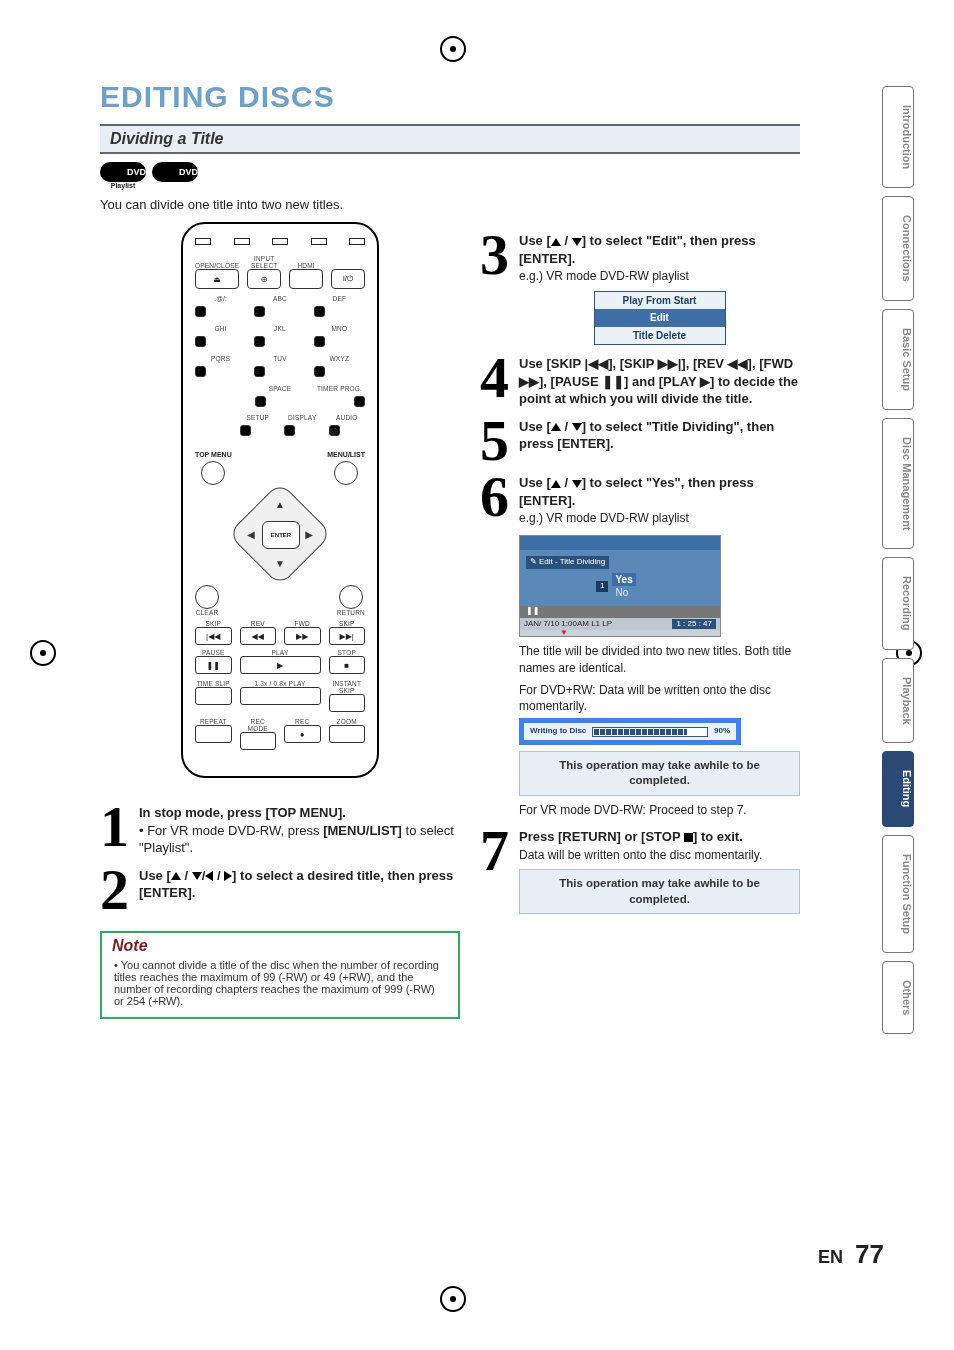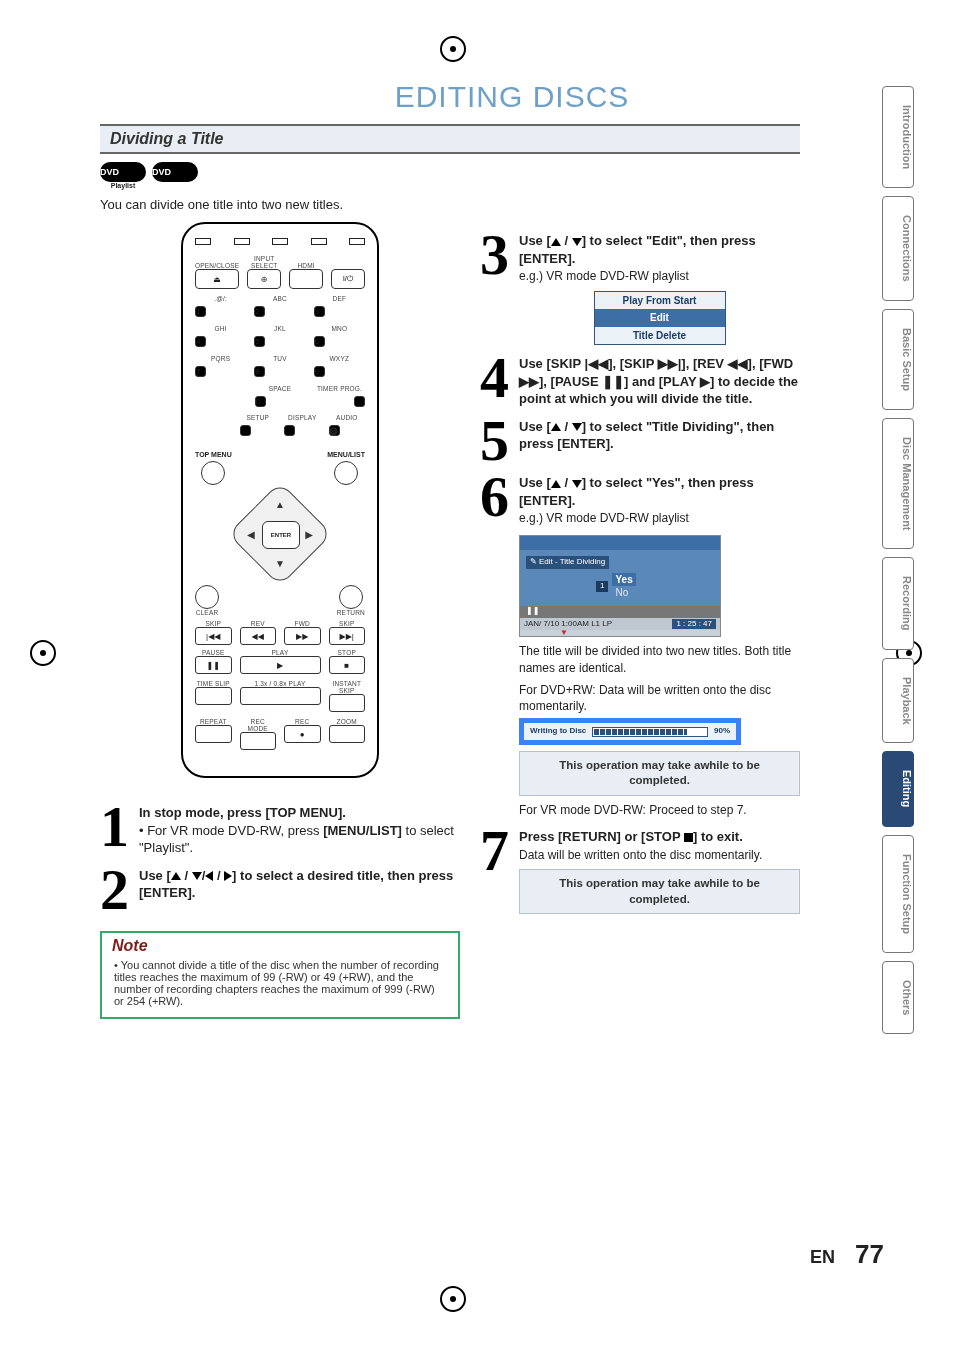--- a/index.html
+++ b/index.html
@@ -6,24 +6,24 @@
   html,body{margin:0;padding:0;background:#fff;font-family:Arial,Helvetica,sans-serif;color:#222}
   .page{width:954px;height:1350px;position:relative;box-sizing:border-box;padding:80px 30px 40px 100px}
   .crop{position:absolute;width:28px;height:28px}
   .crop::before,.crop::after{content:"";position:absolute;background:#000}
   .crop.tl{top:36px;left:440px}
   .crop.bl{bottom:36px;left:440px}
   .crop.ml{top:640px;left:30px}
   .crop.mr{top:640px;right:30px}
   .reg{width:22px;height:22px;border:2px solid #000;border-radius:50%;display:flex;align-items:center;justify-content:center}
   .reg::before{content:"";width:6px;height:6px;background:#000;border-radius:50%}
-  .title{color:#6fa0c8;font-size:30px;font-weight:400;text-align:center;letter-spacing:1px}
+  .title{color:#6fa0c8;font-size:30px;font-weight:700;text-align:left;letter-spacing:1px}
   .subhead{background:#e8eef3;border-top:2px solid #666;border-bottom:2px solid #666;padding:4px 10px;margin-top:10px;font-weight:700;color:#333;font-style:italic}
   .badges{display:flex;gap:6px;margin:8px 0 4px}
-  .badge{width:46px;height:20px;background:#000;border-radius:10px;display:flex;align-items:center;justify-content:flex-start;color:#fff;font-size:9px;font-weight:700}
+  .badge{width:46px;height:20px;background:#000;border-radius:10px;display:flex;align-items:center;justify-content:flex-end;color:#fff;font-size:9px;font-weight:700}
   .badgecap{font-size:7px;font-weight:700;text-align:center}
   .intro{font-size:13px;margin:8px 0 10px}
   .cols{display:flex;gap:20px}
   .left{width:360px}
   .right{flex:1}
   
   .remote{width:170px;margin:0 auto;border:2px solid #000;border-radius:24px;padding:14px 12px 26px;position:relative;background:#fff}
   .slotrow{display:flex;justify-content:space-between;margin-bottom:10px}
   .slot{width:14px;height:5px;border:1px solid #222}
   .grid4{display:grid;grid-template-columns:repeat(4,1fr);gap:6px 8px;align-items:end;margin-bottom:6px}
@@ -68,21 +68,21 @@
   .pbar{flex:1;height:8px;border:1px solid #33557a;position:relative;background:#fff}
   .pbar .fill{position:absolute;inset:1px 18% 1px 1px;background:repeating-linear-gradient(90deg,#2a507c 0 5px,#fff 5px 6px)}
   .infobox{background:#e8eef3;border:1px solid #b7c2cc;padding:6px 8px;font-size:11.5px;font-weight:700;text-align:center;color:#333;margin:6px 0}
   .notebox{border:2px solid #3a6;border-radius:0;margin-top:18px}
   .notebox .nh{font-style:italic;font-weight:700;color:#7f1d1d;padding:4px 10px 0}
   .notebox .nb{font-size:11px;padding:4px 12px 10px;color:#333}
   .tabs{position:absolute;right:40px;top:86px;display:flex;flex-direction:column;gap:8px}
   .tab{width:30px;border:1.5px solid #777;border-radius:4px;padding:18px 0;writing-mode:vertical-rl;text-align:center;font-size:11px;font-weight:700;color:#888;background:#fff}
   .tab.active{background:#2a4a75;color:#fff;border-color:#2a4a75}
   .pgnum{position:absolute;bottom:80px;right:70px;font-weight:700}
-  .pgnum .en{font-size:18px;margin-right:20px}
+  .pgnum .en{font-size:18px;margin-right:12px}
   .pgnum .n{font-size:26px}
   .tri{display:inline-block;width:0;height:0;border-style:solid;vertical-align:middle}
   .tri.up{border-width:0 5px 8px 5px;border-color:transparent transparent #000 transparent}
   .tri.dn{border-width:8px 5px 0 5px;border-color:#000 transparent transparent transparent}
   .tri.l{border-width:5px 8px 5px 0;border-color:transparent #000 transparent transparent}
   .tri.r{border-width:5px 0 5px 8px;border-color:transparent transparent transparent #000}
   .sq{display:inline-block;width:9px;height:9px;background:#000;vertical-align:middle}
 </style>
 </head>
 <body>

